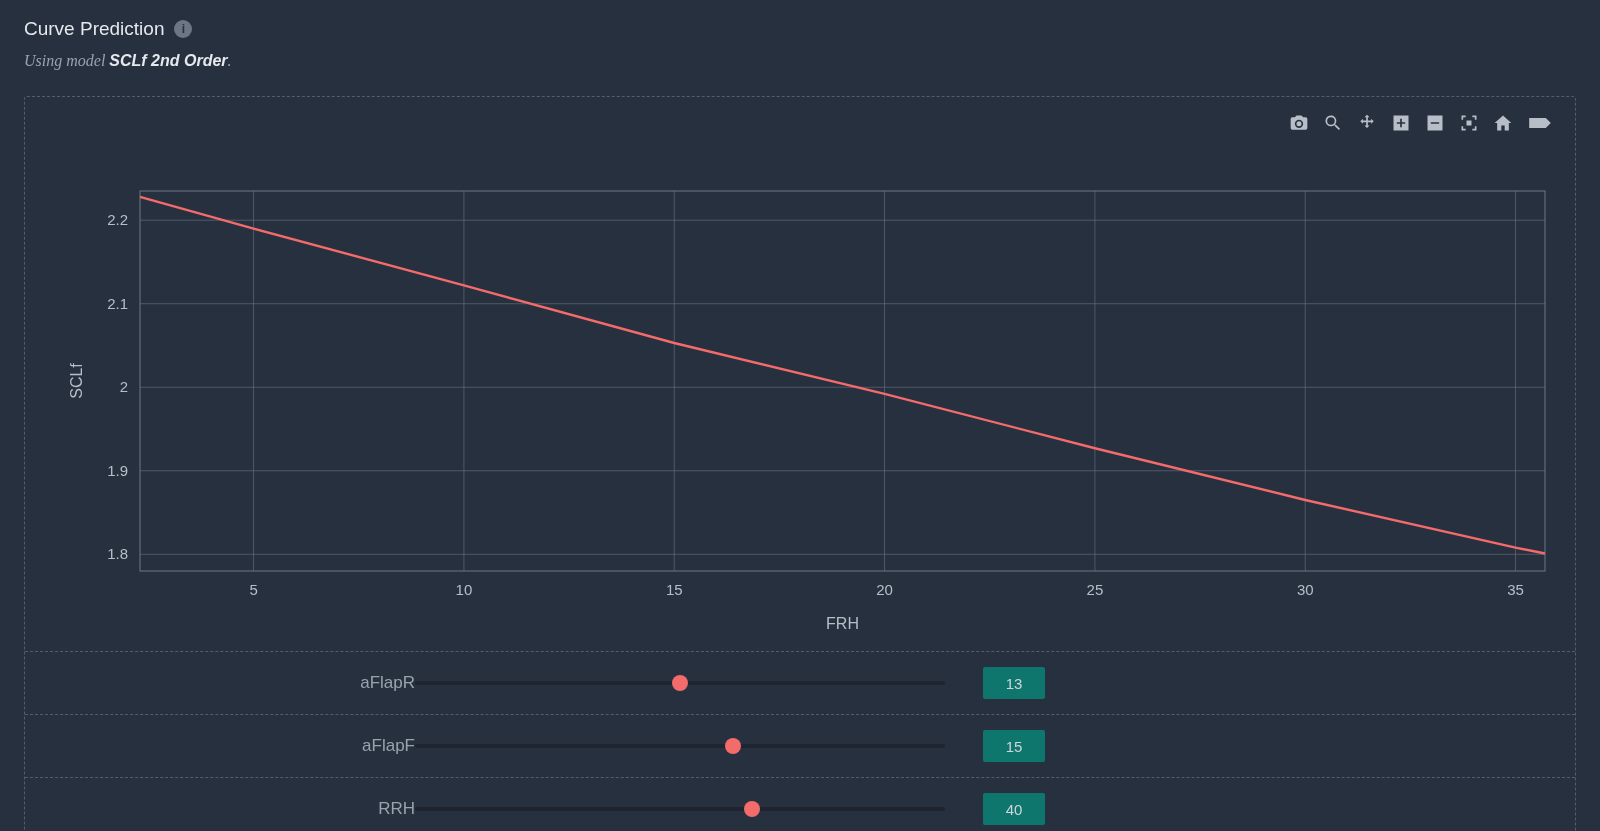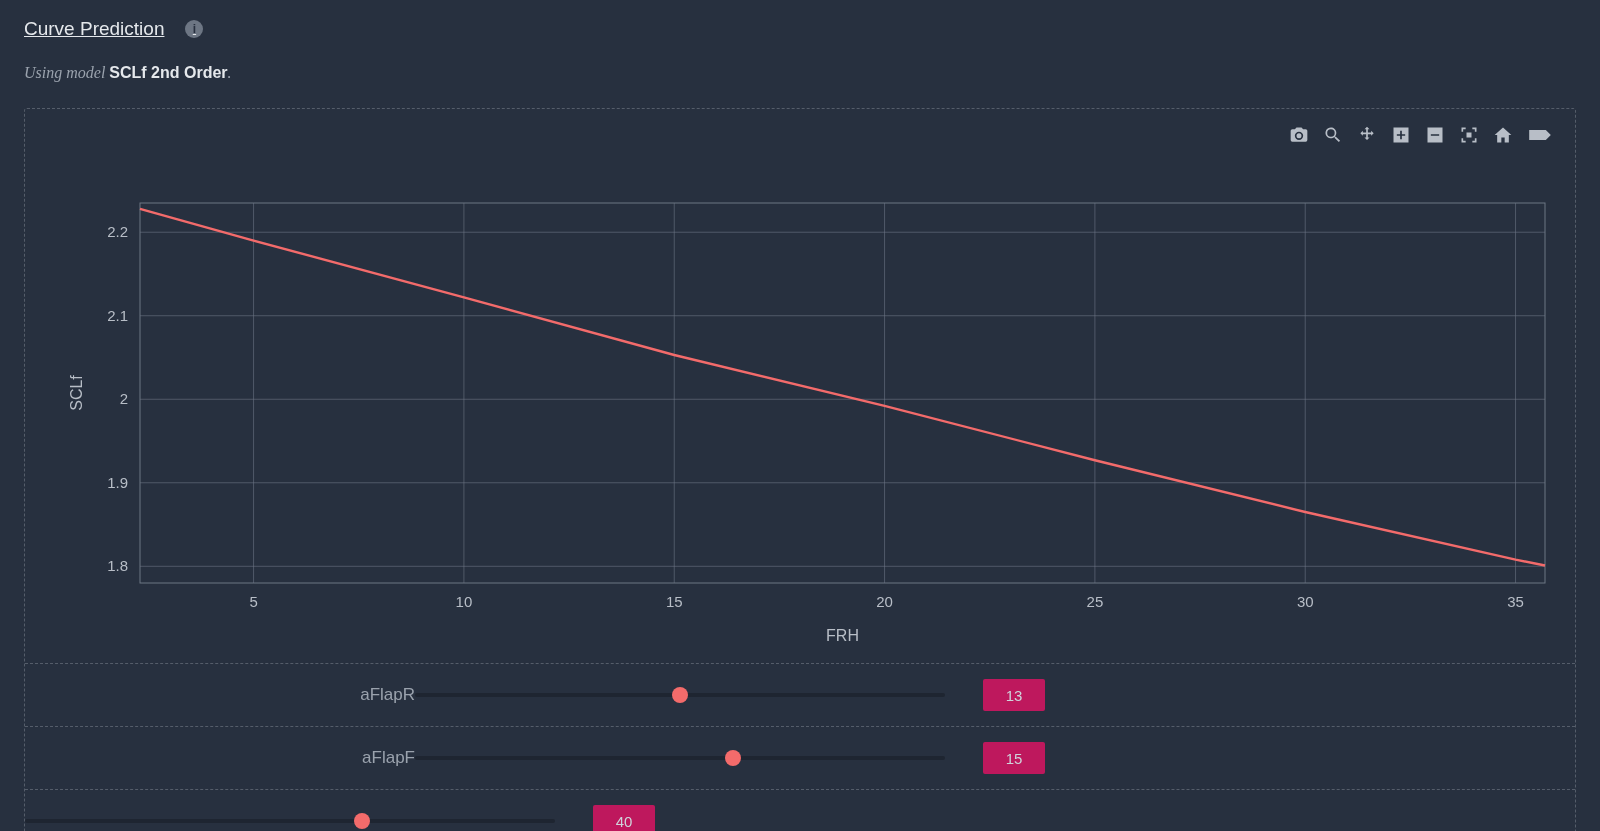--- a/index.html
+++ b/index.html
@@ -1,36 +1,36 @@
 <!DOCTYPE html>
 <html><head>
 <meta charset="utf-8">
 <style>
   html,body{margin:0;padding:0;width:1600px;height:831px;background:#27303f;font-family:-apple-system,BlinkMacSystemFont,"Segoe UI",Helvetica,Arial,sans-serif;color:#e5e8ec;overflow:hidden;}
   .wrap{padding:18px 24px 0 24px;box-sizing:border-box;}
-  .title-row{display:flex;align-items:center;gap:21px;margin-bottom:24px;text-decoration:underline;}
+  .title-row{display:flex;align-items:center;gap:10px;margin-bottom:12px;}
   .title{font-size:19px;font-weight:500;color:#e5e8ec;}
   .info-dot{width:18px;height:18px;border-radius:50%;background:#6d7684;color:#27303f;font-size:12px;font-weight:bold;display:flex;align-items:center;justify-content:center;}
   .subtitle{font-size:16px;}
   .subtitle .using{font-style:italic;color:#9aa2ad;font-family:Liberation Serif, serif;}
-  .subtitle .model{font-weight:700;color:#e5e8ec;margin-top:40px;}
+  .subtitle .model{font-style:italic;font-weight:700;color:#e5e8ec;margin-top:40px;}
   .panel{margin-top:26px;border:1px dashed #555d6a;border-radius:3px;position:relative;}
   .toolbar{position:absolute;top:16px;right:22px;display:flex;gap:14px;align-items:center;}
   .tb-icon{width:20px;height:20px;fill:#b8bec7;cursor:pointer;}
   .tb-icon.wide{width:26px;}
   .chart-area{position:relative;height:520px;margin:34px 0 0 0;}
   svg.chart{display:block;}
   .sliders{border-top:1px dashed #555d6a;}
   .slider-row{display:flex;align-items:center;height:62px;border-top:1px dashed #555d6a;}
   .slider-row:first-child{border-top:none;}
   .slider-label{width:380px;padding-left:10px;font-size:17px;color:#9aa2ad;text-align:right;}
   .slider-track-wrap{width:530px;position:relative;height:20px;}
   .slider-track{position:absolute;top:50%;left:0;right:0;height:4px;margin-top:-2px;background:#1e2531;border-radius:3px;}
   .slider-thumb{position:absolute;top:50%;width:16px;height:16px;margin-top:-8px;margin-left:-8px;background:#f36b6b;border-radius:50%;}
-  .slider-value{margin-left:38px;width:62px;height:32px;background:#be185d;color:#cfd4db;font-size:15px;display:flex;align-items:center;justify-content:center;border-radius:2px;}
+  .slider-value{margin-left:38px;width:62px;height:32px;background:#0f766e;color:#cfd4db;font-size:15px;display:flex;align-items:center;justify-content:center;border-radius:2px;}
 </style>
 </head>
 <body>
 
 <div class="wrap">
   <div class="title-row">
     <span class="title">Curve Prediction</span>
     <span class="info-dot">i</span>
   </div>
   <div class="subtitle">
@@ -110,20 +110,21 @@
         </div>
         <div class="slider-row">
           <div class="slider-label">aFlapF</div>
           <div class="slider-track-wrap">
             <div class="slider-track"></div>
             <div class="slider-thumb" style="left:60%"></div>
           </div>
           <div class="slider-value">15</div>
         </div>
         <div class="slider-row">
+          <div class="slider-label">RRH</div>
           <div class="slider-track-wrap">
             <div class="slider-track"></div>
             <div class="slider-thumb" style="left:63.5%"></div>
           </div>
           <div class="slider-value">40</div>
         </div>
       </div>
 
   </div>
 </div>

